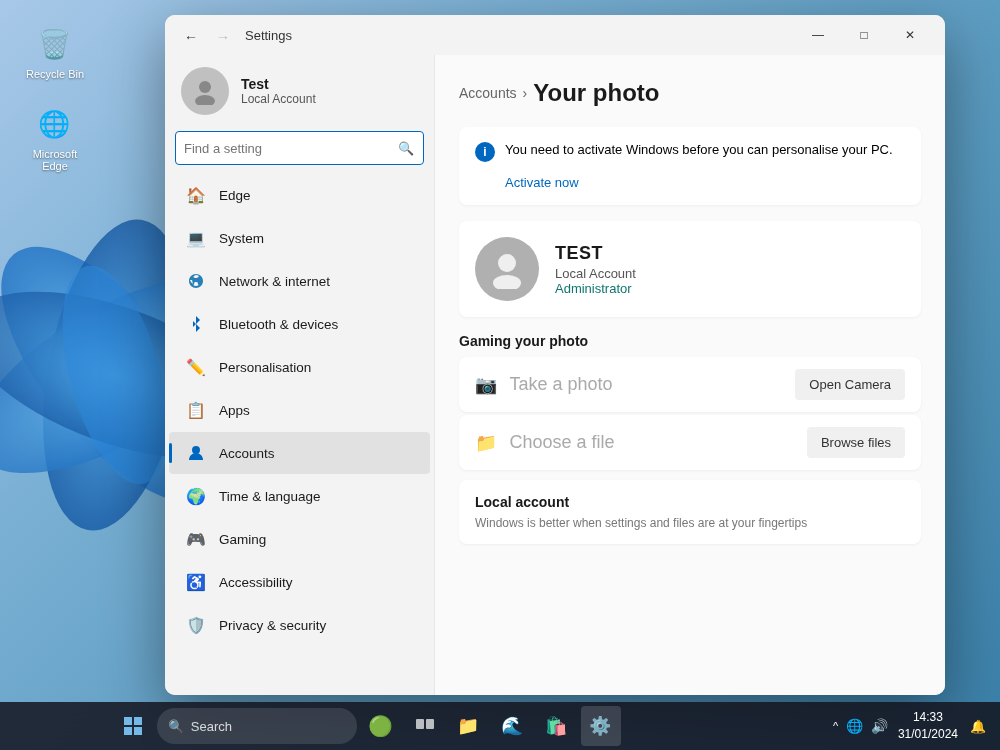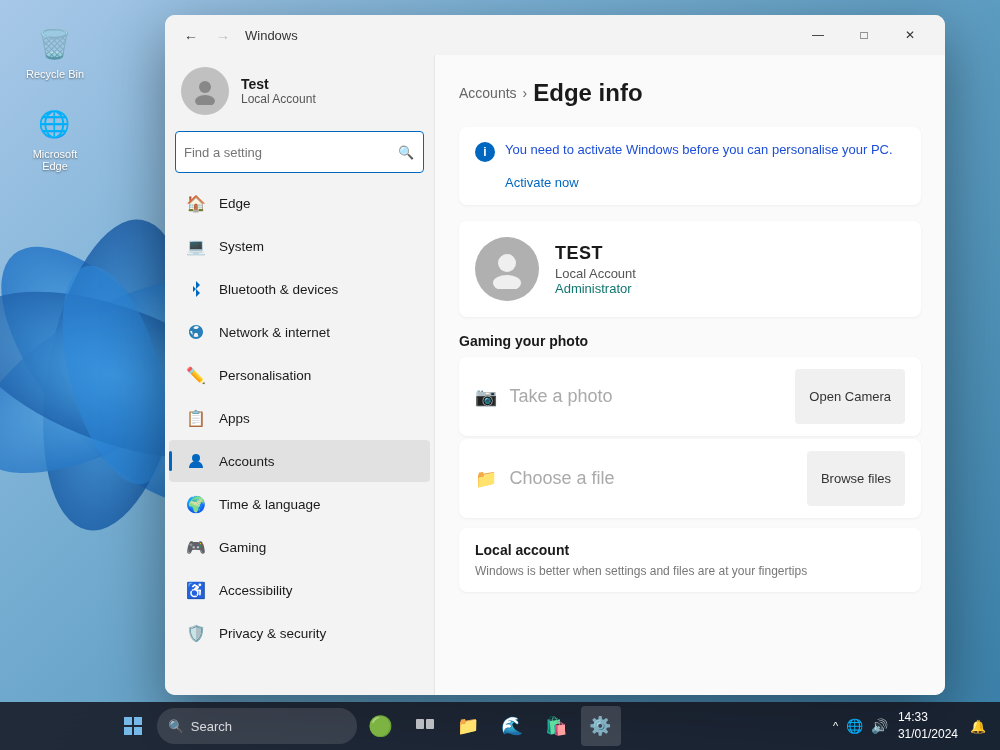--- a/index.html
+++ b/index.html
@@ -107,21 +107,21 @@
       padding: 4px 12px;
       gap: 6px;
       cursor: pointer;
       width: 200px;
       height: 36px;
     }
     .search-bar span { color: rgba(255,255,255,0.8); font-size: 13px; }
     .taskbar-time {
       color: white;
       font-size: 12px;
-      text-align: left;
+      text-align: center;
       line-height: 1.4;
       cursor: pointer;
     }
     .taskbar-sys {
       display: flex;
       align-items: center;
       gap: 2px;
     }
     .sys-icon {
       color: white;
@@ -252,21 +252,21 @@
 
     
     .sidebar-search {
       margin: 0 10px 8px;
       display: flex;
       align-items: center;
       border: 1.5px solid #0067c0;
       border-radius: 4px;
       background: white;
       padding: 0 8px;
-      height: 42px;
+      height: 34px;
     }
     .sidebar-search input {
       border: none;
       outline: none;
       flex: 1;
       font-size: 13px;
       background: transparent;
       color: #333;
     }
     .sidebar-search .search-icon { color: #555; font-size: 13px; }
@@ -365,21 +365,21 @@
       display: flex;
       align-items: center;
       justify-content: center;
       color: white;
       font-size: 12px;
       font-weight: bold;
       flex-shrink: 0;
       margin-top: 1px;
     }
     .info-text { flex: 1; }
-    .info-message { font-size: 13px; color: #1d4ed8; line-height: 1.4; }
+    .info-message { font-size: 13px; color: #000000; line-height: 1.4; }
     .activate-link {
       font-size: 13px;
       color: #0067c0;
       cursor: pointer;
       margin-top: 16px;
       display: inline-block;
     }
 
     
     .profile-section {
@@ -452,21 +452,21 @@
     }
     .photo-card-label {
       flex: 1;
       font-size: 18px;
       color: #aaa;
     }
     .photo-card-btn {
       background: #f0f0f0;
       border: none;
       border-radius: 4px;
-      padding: 20px 14px;
+      padding: 8px 14px;
       font-size: 13px;
       color: #333;
       cursor: pointer;
     }
 
     
     .account-settings-card {
       background: white;
       border-radius: 8px;
       padding: 14px 16px;
@@ -516,21 +516,21 @@
     <span class="icon-label">Microsoft Edge</span>
   </div>
 
   <div class="settings-window">
 
     <div class="title-bar">
       <div class="title-bar-nav">
         <div class="nav-btn">←</div>
         <div class="nav-btn" style="color:#bbb;">→</div>
       </div>
-      <span class="title-bar-title">Windows</span>
+      <span class="title-bar-title">Settings</span>
       <div class="window-controls">
         <div class="win-ctrl">—</div>
         <div class="win-ctrl">□</div>
         <div class="win-ctrl close">✕</div>
       </div>
     </div>
 
     <div class="settings-body">
 
       <div class="sidebar">
@@ -556,34 +556,34 @@
         <div>
           <div class="nav-item">
             <div class="nav-icon home">🏠</div>
             <span>Edge</span>
           </div>
           <div class="nav-item">
             <div class="nav-icon system">💻</div>
             <span>System</span>
           </div>
           <div class="nav-item">
+            <div class="nav-icon network">
+              <svg width="18" height="18" viewBox="0 0 18 18" fill="#2980b9">
+                <path d="M9 2C5.13 2 2 5.13 2 9s3.13 7 7 7 7-3.13 7-7-3.13-7-7-7zm0 1c1.1 0 2.1.36 2.9.97C11.3 5.44 10.2 6 9 6s-2.3-.56-2.9-1.03C6.9 4.36 7.9 3 9 3zm-5.97 5h2.04C5.26 9.36 5.5 10.68 6 11.8 4.77 11.14 3.84 10.17 3.03 8zm5.97 6c-.9 0-1.74-.24-2.5-.63.46-1.18.96-2.48 1.2-3.37H9h1.3c.24.89.74 2.19 1.2 3.37-.76.39-1.6.63-2.5.63z"></path>
+              </svg>
+            </div>
+            <span>Network &amp; internet</span>
+          </div>
+          <div class="nav-item">
             <div class="nav-icon bluetooth" style="font-size:14px;">
               <svg width="16" height="18" viewBox="0 0 16 18" fill="#0067c0">
                 <path d="M8 1l4 4-4 4 4 4-4 4v-8l-3 3V6l3 3V1z"></path>
               </svg>
             </div>
             <span>Bluetooth &amp; devices</span>
-          </div>
-          <div class="nav-item">
-            <div class="nav-icon network">
-              <svg width="18" height="18" viewBox="0 0 18 18" fill="#2980b9">
-                <path d="M9 2C5.13 2 2 5.13 2 9s3.13 7 7 7 7-3.13 7-7-3.13-7-7-7zm0 1c1.1 0 2.1.36 2.9.97C11.3 5.44 10.2 6 9 6s-2.3-.56-2.9-1.03C6.9 4.36 7.9 3 9 3zm-5.97 5h2.04C5.26 9.36 5.5 10.68 6 11.8 4.77 11.14 3.84 10.17 3.03 8zm5.97 6c-.9 0-1.74-.24-2.5-.63.46-1.18.96-2.48 1.2-3.37H9h1.3c.24.89.74 2.19 1.2 3.37-.76.39-1.6.63-2.5.63z"></path>
-              </svg>
-            </div>
-            <span>Network &amp; internet</span>
           </div>
           <div class="nav-item">
             <div class="nav-icon personalisation">✏️</div>
             <span>Personalisation</span>
           </div>
           <div class="nav-item">
             <div class="nav-icon apps">📋</div>
             <span>Apps</span>
           </div>
           <div class="nav-item active">
@@ -612,21 +612,21 @@
             <span>Privacy &amp; security</span>
           </div>
         </div>
       </div>
 
       <div class="main-content">
 
         <div class="breadcrumb">
           <span class="breadcrumb-link">Accounts</span>
           <span class="breadcrumb-sep">›</span>
-          <span class="breadcrumb-current">Edge info</span>
+          <span class="breadcrumb-current">Your photo</span>
         </div>
 
         <div class="info-banner">
           <div class="info-icon">i</div>
           <div class="info-text">
             <div class="info-message">You need to activate Windows before you can personalise your PC.</div>
             <span class="activate-link">Activate now</span>
           </div>
         </div>
 

